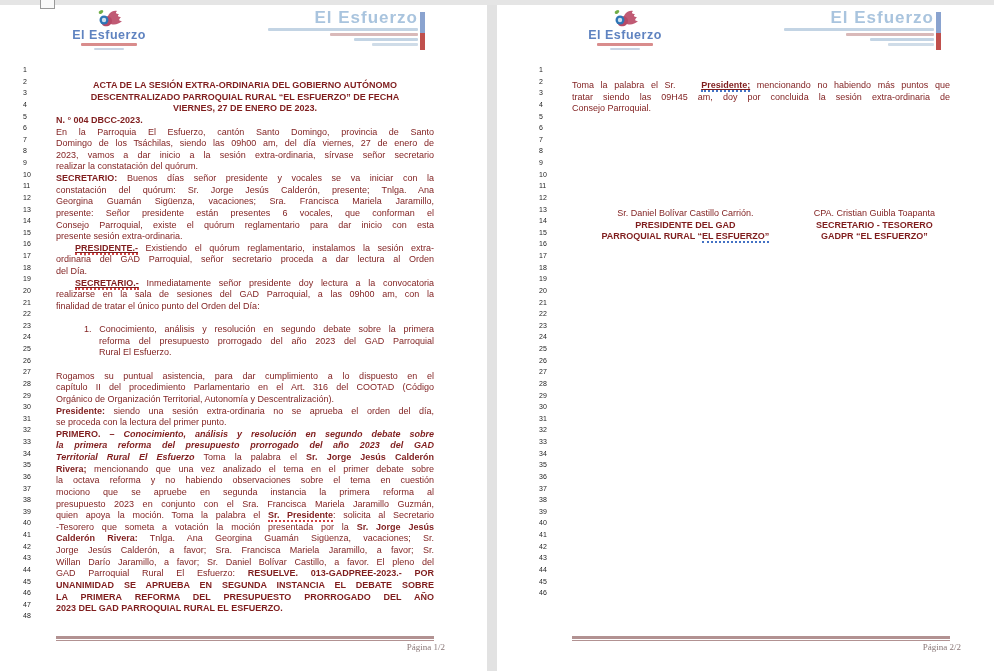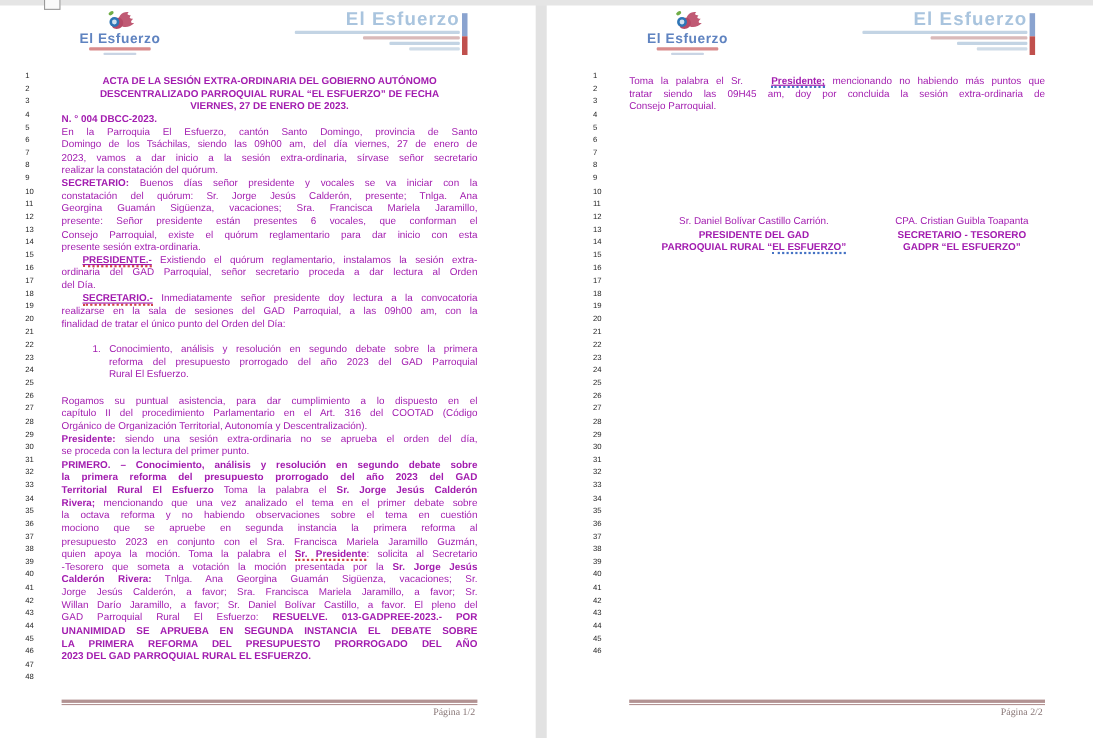--- a/index.html
+++ b/index.html
@@ -33,39 +33,39 @@
   .rt2{width:88px;height:3px;background:#d9b9b9;}
   .rt3{width:64px;height:3px;background:#c3d4e4;}
   .rt4{width:46px;height:3px;background:#cfdce8;}
   .vbar{position:absolute;right:53px;top:6px;width:5px;height:38px;}
   .vbar .vb-top{width:100%;height:55%;background:#8aa3cf;}
   .vbar .vb-bot{width:100%;height:45%;background:#c0504d;}
 
   
   .gutter{position:absolute;left:42px;top:64px;width:20px;}
   .lnum{height:11.63px;font-size:7px;color:#1e1e1e;line-height:11.63px;}
-  .textcol{position:absolute;left:75px;top:68px;width:378px;color:#a21caf;}
+  .textcol{position:absolute;left:75px;top:80px;width:378px;color:#7f1d1d;}
   .line{height:11.63px;line-height:11.63px;font-size:9px;overflow:visible;}
   .a-j{text-align:justify;text-align-last:justify;}
   .a-c{text-align:center;white-space:nowrap;}
   .a-l{text-align:left;white-space:nowrap;}
   .b{font-weight:700;}
-  .i{}
+  .i{font-style:italic;}
   .u{text-decoration:underline;text-decoration-thickness:1px;margin-left:19px;}
   .sr{border-bottom:2px dotted #d04545;}
   .sb{border-bottom:2px dotted #4472c4;}
   .line.cols{display:flex;text-align:center;white-space:nowrap;}
   .line.cols > div:first-child{width:60%;text-align:center;}
   .line.cols > div:last-child{width:40%;text-align:center;}
 
   
   .foot-rule{position:absolute;left:75px;top:636px;width:378px;}
   .foot-rule .r1{height:2.5px;background:#b29292;}
   .foot-rule .r2{height:1px;background:#b29292;margin-top:1px;}
-  .foot-label{position:absolute;left:73px;top:642px;width:378px;text-align:right;
+  .foot-label{position:absolute;left:86px;top:642px;width:378px;text-align:right;
     font-family:"Liberation Serif", serif;font-size:9px;color:#8a7878;}
 </style>
 </head>
 <body>
 
 <div class="top-strip"></div>
 <div class="ui-square"></div>
 <div class="page-gap"></div>
 
 <div class="page page-1">

